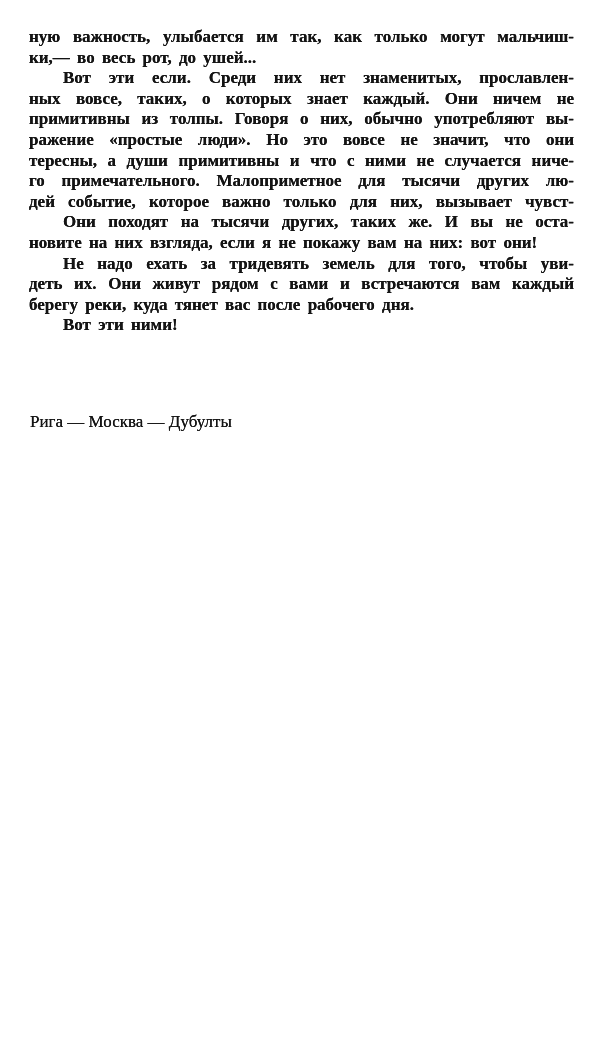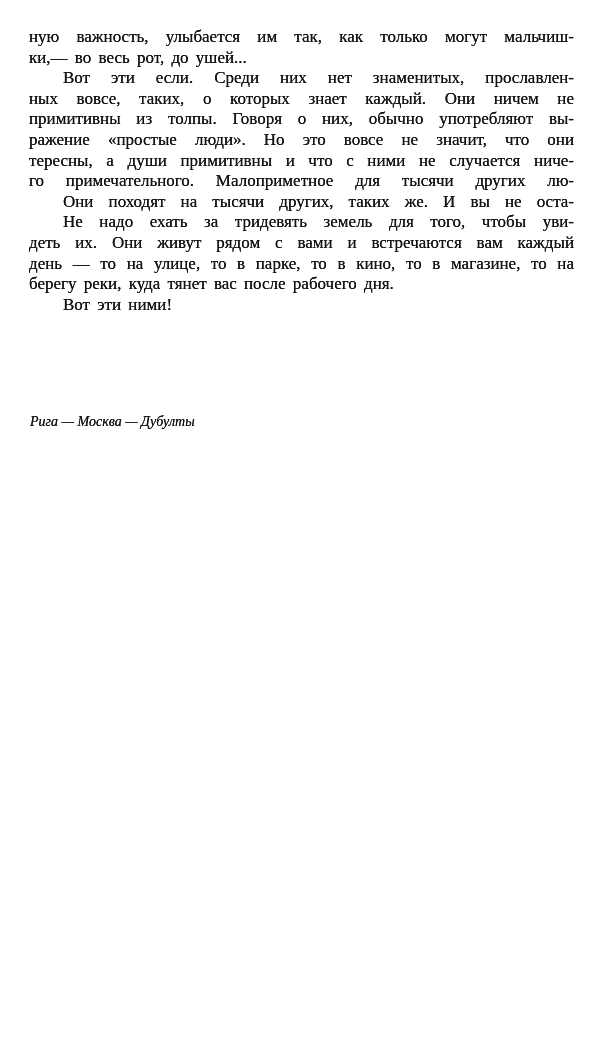--- a/index.html
+++ b/index.html
@@ -22,55 +22,56 @@
     left: 29px;
     top: 27px;
     width: 545px;
     font-size: 17px;
     line-height: 20.6px;
     text-shadow: 0 0 0.3px currentColor;
   }
   .line {
     text-align: justify;
     text-align-last: justify;
+    font-weight: bold;
   }
   .line.para-end {
     text-align: right;
     text-align-last: left;
     word-spacing: 3px;
   }
   .line.indent {
     text-indent: 34px;
   }
   .colophon {
     position: absolute;
     left: 30px;
     top: 412px;
-    font-size: 14px;
-    font-style: italic;
+    font-size: 17px;
     line-height: 20px;
     text-shadow: 0 0 0.3px currentColor;
   }
 </style>
 </head>
 <body style="background: rgb(255, 255, 255);">
 
 <div class="page" style="color: rgb(20, 20, 20);">
   <div class="text-block">
       <div class="line">ную важность, улыбается им так, как только могут мальчиш-</div>
       <div class="line para-end">ки,— во весь рот, до ушей...</div>
       <div class="line indent">Вот эти если. Среди них нет знаменитых, прославлен-</div>
       <div class="line">ных вовсе, таких, о которых знает каждый. Они ничем не</div>
       <div class="line">примитивны из толпы. Говоря о них, обычно употребляют вы-</div>
       <div class="line">ражение «простые люди». Но это вовсе не значит, что они</div>
       <div class="line">тересны, а души примитивны и что с ними не случается ниче-</div>
       <div class="line">го примечательного. Малоприметное для тысячи других лю-</div>
+      <div class="line">дей событие, которое важно только для них, вызывает чувст-</div>
       <div class="line indent">Они походят на тысячи других, таких же. И вы не оста-</div>
+      <div class="line para-end">новите на них взгляда, если я не покажу вам на них: вот они!</div>
       <div class="line indent">Не надо ехать за тридевять земель для того, чтобы уви-</div>
       <div class="line">деть их. Они живут рядом с вами и встречаются вам каждый</div>
-      <div class="line">день — то на улице, то в парке, то в кино, то в магазине, то на</div>
       <div class="line para-end">берегу реки, куда тянет вас после рабочего дня.</div>
       <div class="line para-end indent">Вот эти ними!</div>
     </div>
   <div class="colophon">
     <div class="colophon-line">Рига — Москва — Дубулты</div>
   </div>
 </div>
 
 </body></html>

